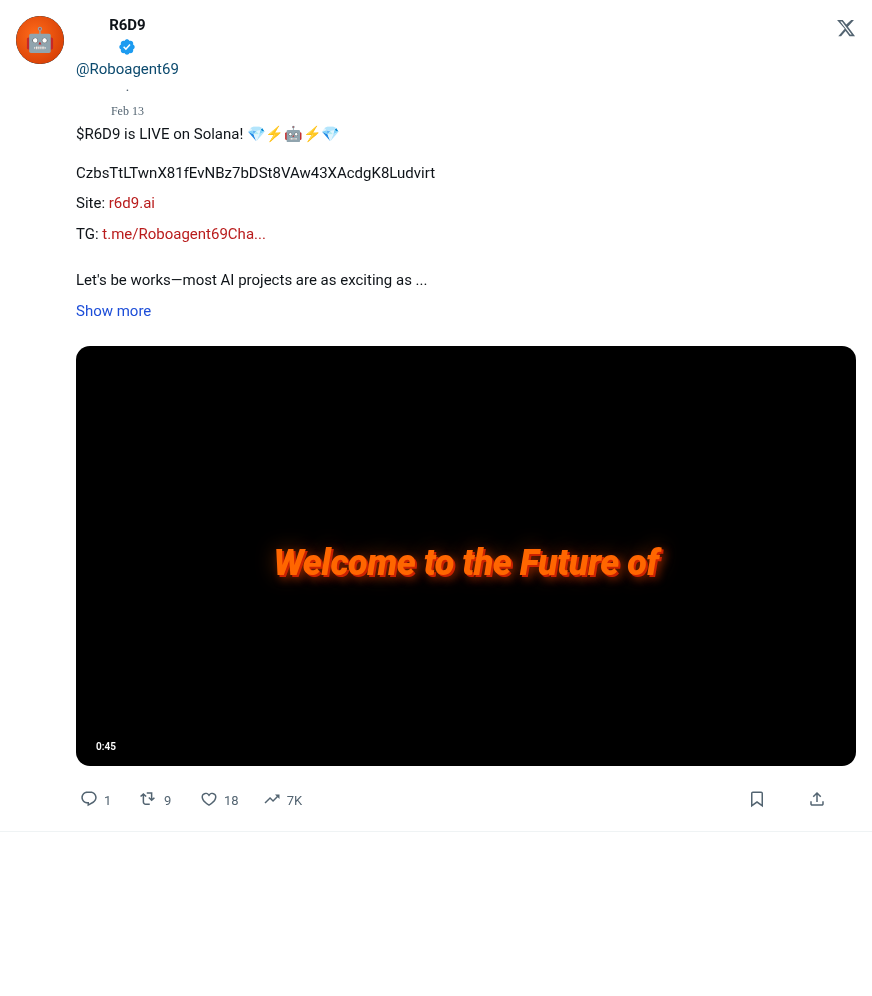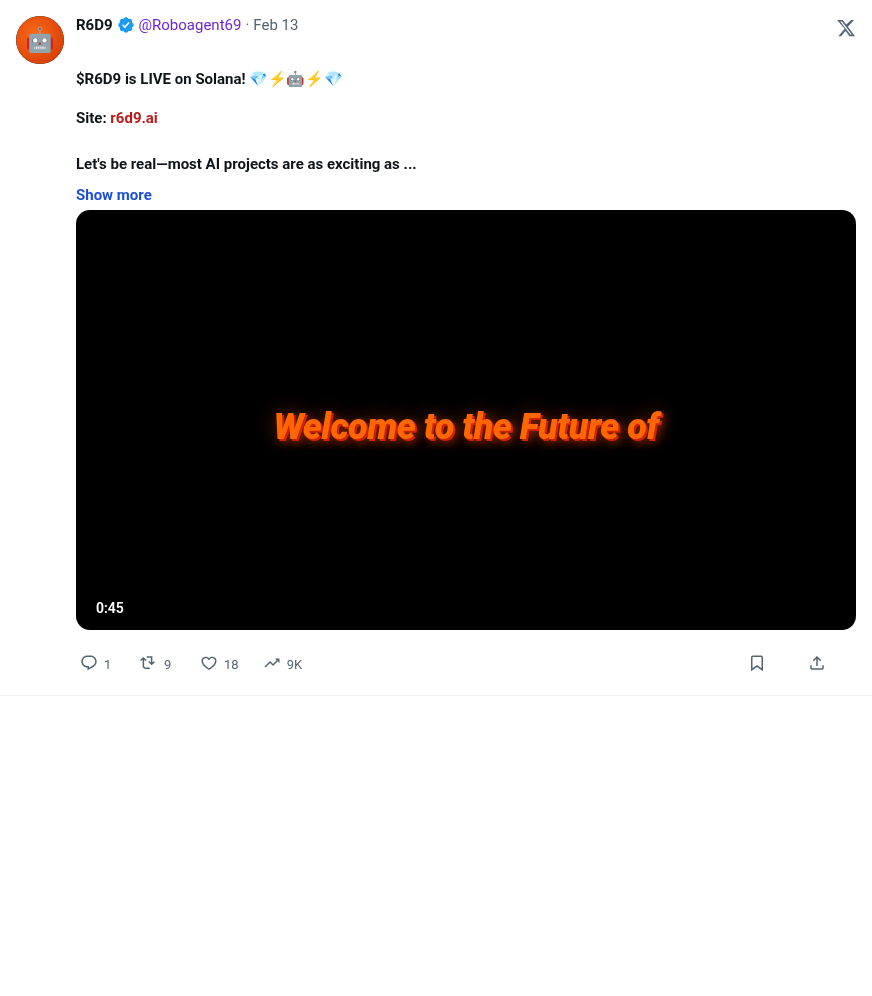--- a/index.html
+++ b/index.html
@@ -54,61 +54,62 @@
     }
     .user-info {
       display: flex;
       flex-direction: column;
     }
     .user-name-row {
       display: flex;
       align-items: center;
       gap: 4px;
       flex-wrap: wrap;
+      flex-direction: column;
     }
     .user-name {
       font-weight: 700;
       font-size: 15px;
       color: #0f1419;
     }
     .verified-badge {
       display: inline-flex;
       align-items: center;
       color: #1d9bf0;
       font-size: 16px;
     }
     .user-handle {
-      color: #6d28d9;
+      color: #0c4a6e;
       font-size: 15px;
     }
     .tweet-date {
       color: #536471;
-      font-size: 15px;
+      font-size: 12px;
+      font-family: Liberation Serif, serif;
     }
     .dot-separator {
       color: #536471;
       font-size: 15px;
     }
     .x-icon {
       color: #536471;
       font-size: 18px;
       font-weight: 700;
       cursor: pointer;
       margin-top: 2px;
     }
     .tweet-content {
       margin-left: 60px;
       margin-top: 2px;
     }
     .tweet-text {
       font-size: 15px;
       line-height: 1.5;
       color: #0f1419;
-      margin-bottom: 4px;
-      font-weight: bold;
+      margin-bottom: 24px;
     }
     .tweet-text p {
       margin-bottom: 8px;
     }
     .tweet-text .empty-line {
       height: 8px;
     }
     .link {
       color: #b91c1c;
       text-decoration: none;
@@ -145,21 +146,21 @@
       line-height: 1.2;
       padding: 0 40px;
       letter-spacing: -0.5px;
       margin-top: 16px;
     }
     .video-duration {
       position: absolute;
       bottom: 12px;
       left: 14px;
       color: #ffffff;
-      font-size: 14px;
+      font-size: 10px;
       font-weight: 600;
       background: rgba(0,0,0,0.6);
       padding: 2px 6px;
       border-radius: 4px;
     }
     .tweet-actions {
       display: flex;
       align-items: center;
       justify-content: flex-start;
       gap: 0;
@@ -232,26 +233,30 @@
       <svg width="20" height="20" viewBox="0 0 24 24" fill="#536471">
           <path d="M18.244 2.25h3.308l-7.227 8.26 8.502 11.24H16.17l-4.714-6.231-5.401 6.231H2.744l7.73-8.835L1.254 2.25H8.08l4.253 5.622 5.911-5.622zm-1.161 17.52h1.833L7.084 4.126H5.117L17.083 19.77z"></path>
         </svg>
     </div>
   </div>
 
   <div class="tweet-content">
     <div class="tweet-text">
       <p>$R6D9 is LIVE on Solana! 💎⚡🤖⚡💎</p>
       <div class="empty-line"></div>
+      <p>CzbsTtLTwnX81fEvNBz7bDSt8VAw43XAcdgK8Ludvirt</p>
       <p>
         <span>Site: </span><a class="link" href="#">r6d9.ai</a>
       </p>
+      <p>
+        <span>TG: </span><a class="link" href="#">t.me/Roboagent69Cha...</a>
+      </p>
       <div class="empty-line"></div>
       <div class="empty-line"></div>
-      <p>Let's be real—most AI projects are as exciting as ...</p>
+      <p>Let's be works—most AI projects are as exciting as ...</p>
       <span class="show-more">Show more</span>
     </div>
 
     <div class="video-container">
       <div class="video-text">
         <span>Welcome to the Future of</span><br>
       </div>
       <div class="video-duration">0:45</div>
     </div>
 
@@ -283,21 +288,21 @@
         </span>
         <span class="action-count">18</span>
       </div>
 
       <div class="action-item">
         <span class="action-icon">
           <svg class="icon-svg" viewBox="0 0 24 24">
               <path d="M16 6l2.29 2.29-4.88 4.88-4-4L2 16.59 3.41 18l6-6 4 4 6.3-6.29L22 12V6z"></path>
             </svg>
         </span>
-        <span class="action-count">9K</span>
+        <span class="action-count">7K</span>
       </div>
 
       <div class="actions-right">
         <div class="action-item bookmark-item">
           <span class="action-icon">
             <svg class="icon-svg" viewBox="0 0 24 24">
                 <path d="M4 4.5C4 3.12 5.119 2 6.5 2h11C18.881 2 20 3.12 20 4.5v18.44l-8-5.71-8 5.71V4.5zM6.5 4c-.276 0-.5.22-.5.5v14.56l6-4.29 6 4.29V4.5c0-.28-.224-.5-.5-.5h-11z"></path>
               </svg>
           </span>
         </div>

